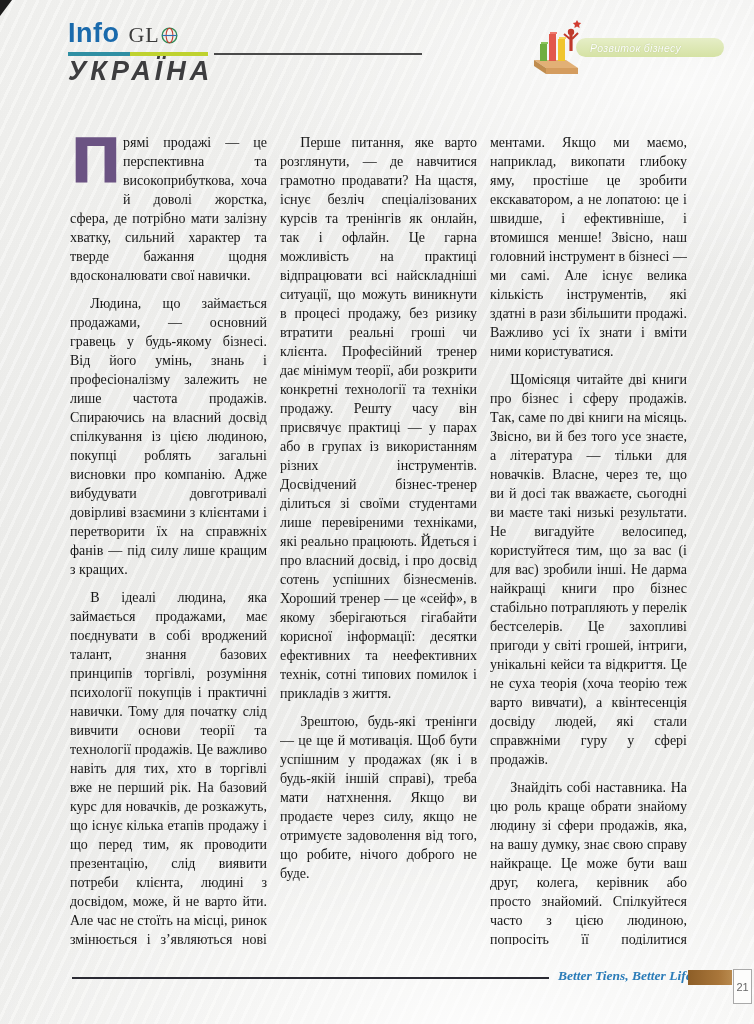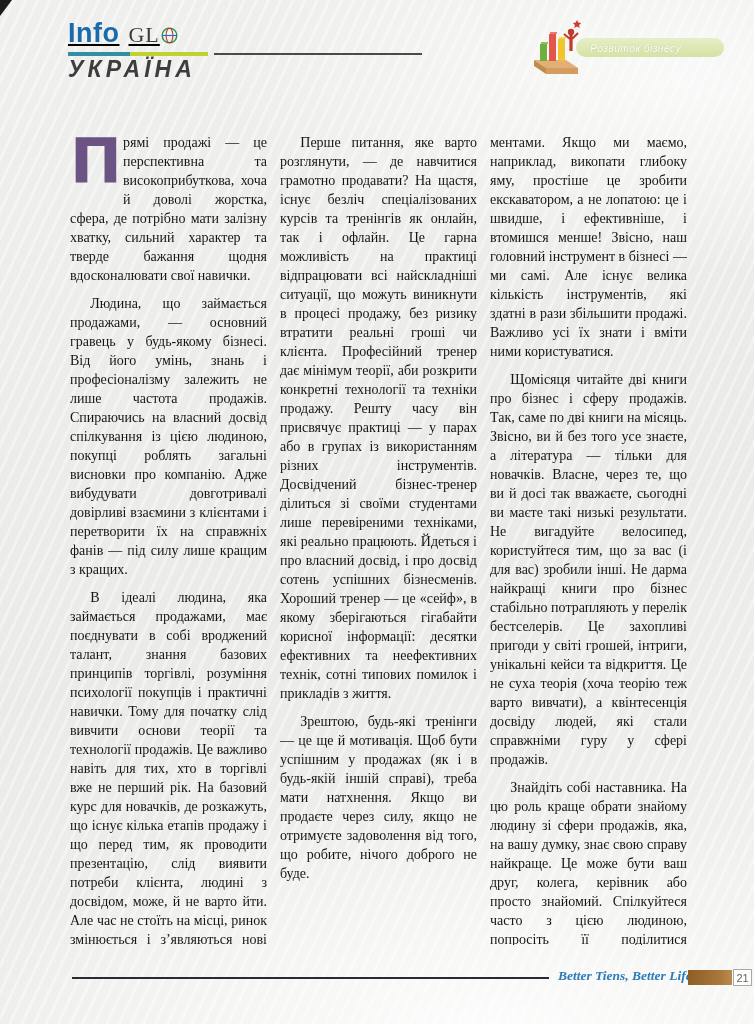--- a/index.html
+++ b/index.html
@@ -9,30 +9,30 @@
     background:
       radial-gradient(ellipse 900px 420px at 65% 102%, rgba(255,255,255,.85), rgba(255,255,255,0) 60%),
       radial-gradient(ellipse 700px 300px at 90% 8%, rgba(255,255,255,.7), rgba(255,255,255,0) 65%),
       repeating-linear-gradient(115deg, rgba(255,255,255,.28) 0 3px, rgba(0,0,0,0.012) 3px 11px),
       linear-gradient(160deg,#f2f2f0 0%,#ededeb 55%,#f4f4f2 100%);
   }
   .corner-cut{position:absolute;left:0;top:0;width:12px;height:16px;background:#1c1c1c;
     clip-path:polygon(0 0,100% 0,0 100%);}
   
   .header{position:absolute;left:68px;top:18px;right:20px;height:70px;}
-  .logo-row{display:flex;align-items:baseline;gap:9px;text-decoration:underline;}
+  .logo-row{display:flex;align-items:baseline;gap:9px;}
   .logo-info{font-family:"Liberation Sans",sans-serif;font-weight:bold;font-size:27px;color:#1a6aac;letter-spacing:.5px;}
   .logo-global{font-family:"Liberation Serif",serif;font-size:22px;color:#3c3c3c;letter-spacing:1px;display:flex;align-items:baseline;}
   .globe{display:inline-block;width:17px;height:17px;position:relative;top:2px;margin:0 1px;}
   .logo-underline{position:absolute;left:0;top:34px;height:4px;width:140px;display:flex;}
   .logo-underline .seg-teal{width:62px;background:#2f8fa3;}
   .logo-underline .seg-lime{width:78px;background:#bfd22f;}
   .header-rule{position:absolute;left:146px;top:35px;width:208px;height:2px;background:#4a4a4a;}
   .country{position:absolute;left:0;top:38px;font-family:"Liberation Sans",sans-serif;
-    font-weight:bold;font-style:italic;font-size:23px;letter-spacing:4px;color:#3d3d3f;}
+    font-weight:bold;font-style:italic;font-size:27px;letter-spacing:4px;color:#3d3d3f;}
   
   .rubric{position:absolute;right:8px;top:-2px;width:200px;height:62px;}
   .rubric-pill{position:absolute;left:50px;top:22px;width:148px;height:19px;border-radius:10px;
     background:linear-gradient(#e6eec7,#d5e2a4);display:flex;align-items:center;padding-left:14px;box-sizing:border-box;}
   .rubric-pill span{font-family:"Liberation Sans",sans-serif;font-style:italic;font-size:10.5px;color:#ffffff;
     text-shadow:0 0 1px rgba(120,150,60,.5);letter-spacing:.3px;}
   .rubric-icon{position:absolute;left:0;top:0;}
   
   .columns{position:absolute;left:70px;top:133px;width:618px;height:812px;display:flex;gap:13px;}
   .col{width:197px;overflow:hidden;}
@@ -44,21 +44,21 @@
     font-weight:bold;font-size:62px;line-height:52px;color:#6b5383;text-align:center;}
   
   .footer{position:absolute;left:0;right:0;top:968px;height:26px;}
   .footer-line{position:absolute;left:72px;top:9px;width:477px;height:2px;background:#2a2a33;}
   .footer-slogan{position:absolute;left:558px;top:0px;font-family:"Liberation Serif",serif;
     font-style:italic;font-weight:bold;font-size:13.5px;color:#2b7cb8;white-space:nowrap;}
   .footer-block{position:absolute;left:688px;top:2px;width:44px;height:15px;
     background:linear-gradient(90deg,#8d5e27,#a9763a 70%,#b98a4e);}
   .page-num{position:absolute;left:733px;top:1px;min-width:15px;height:15px;background:#fdfdfc;
     border:1px solid #a9a9a9;font-family:"Liberation Sans",sans-serif;font-size:11px;color:#666;
-    display:flex;align-items:center;justify-content:center;padding:0 1px;}
+    display:flex;align-items:center;justify-content:center;padding:9px 1px;}
 </style>
 </head>
 <body>
 
 <div class="page">
   <div class="corner-cut"></div>
 
   <div class="header">
     <div class="logo-row">
       <span class="logo-info">Info</span>

